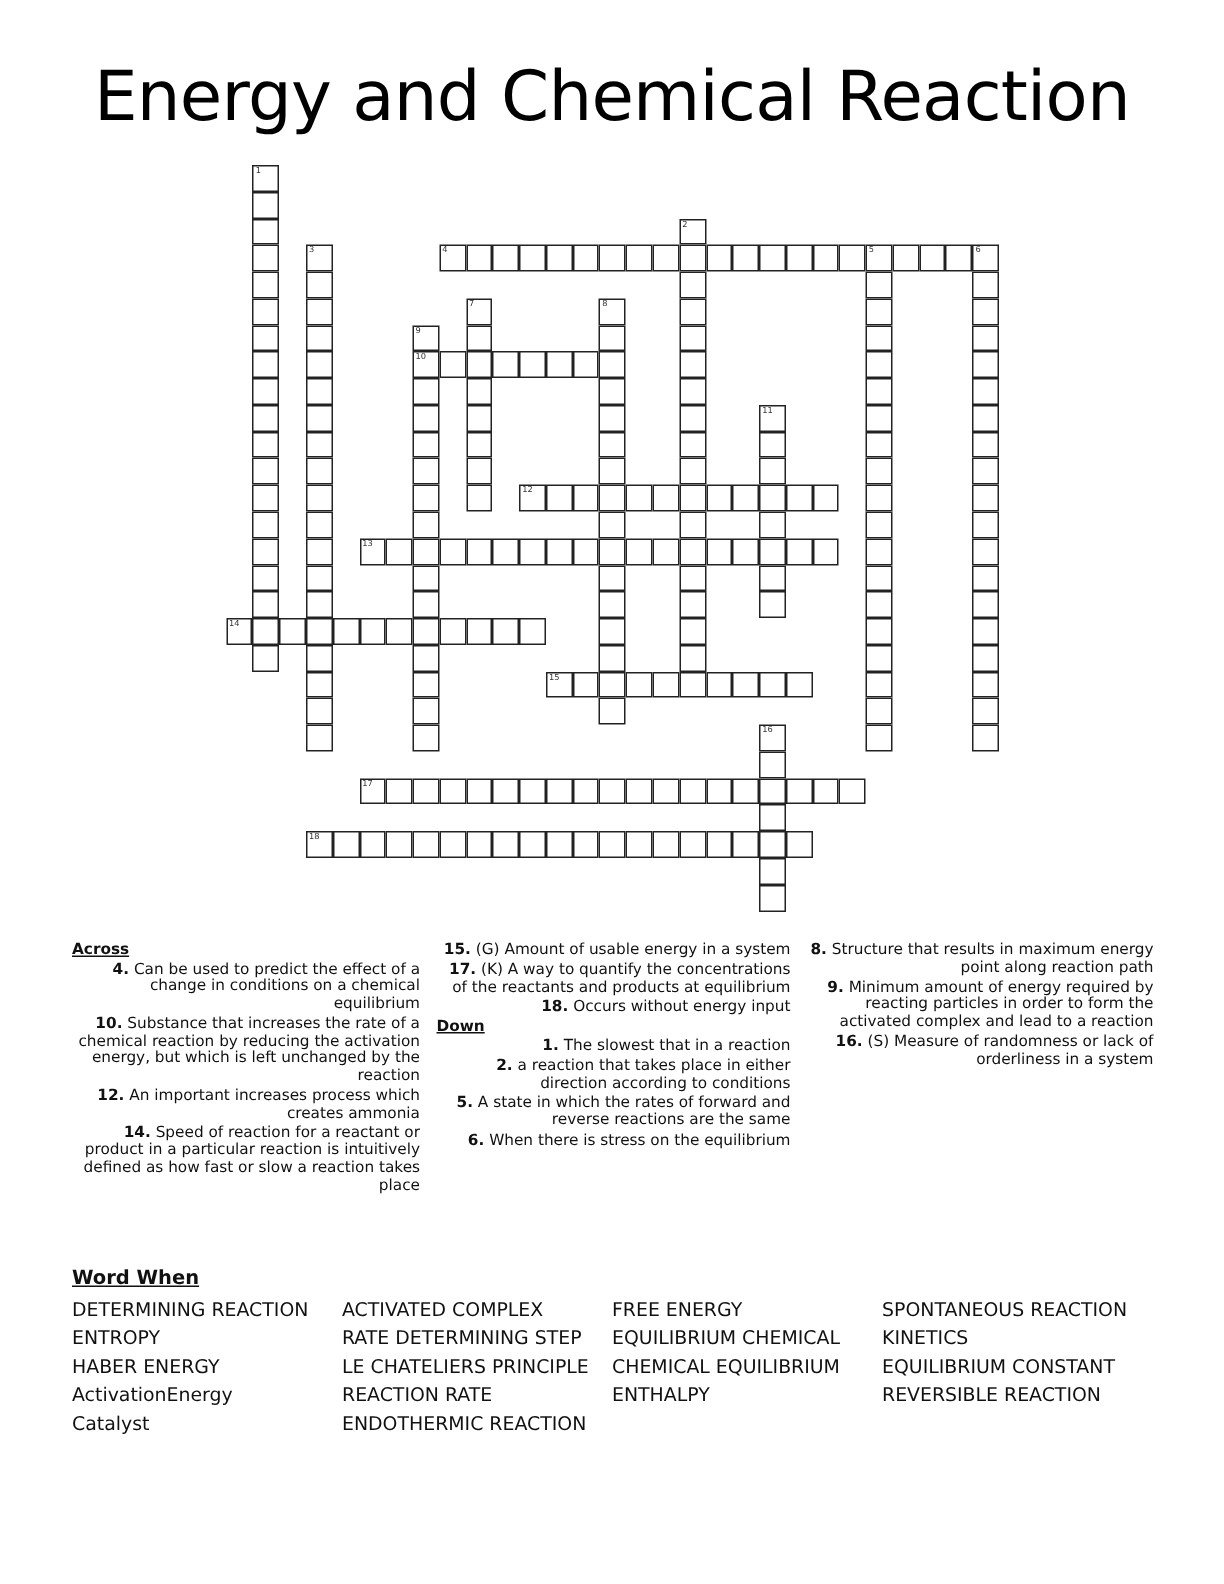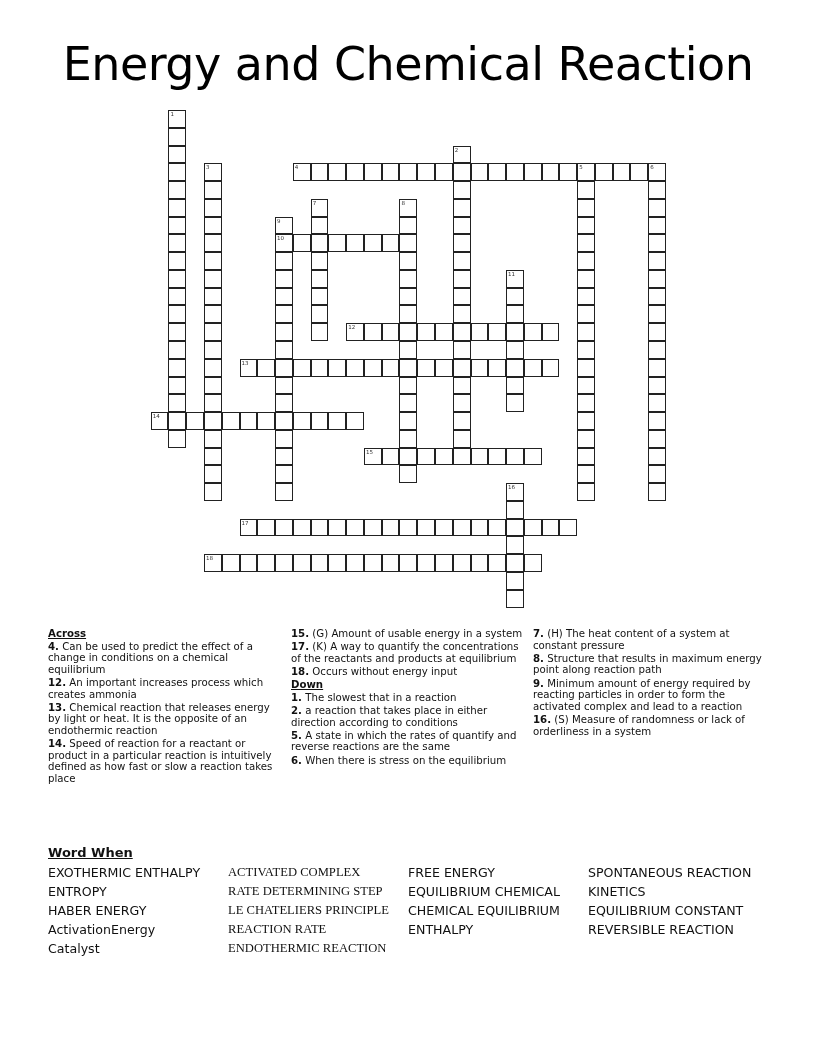--- a/index.html
+++ b/index.html
@@ -3,21 +3,21 @@
 <meta charset="utf-8">
 <style>
   html, body { margin:0; padding:0; background:#ffffff; }
   body { width:816px; height:1056px; position:relative; overflow:hidden; font-family:"DejaVu Sans", sans-serif; color:#111; }
   .title { position:absolute; top:36px; left:0; width:816px; text-align:center; font-size:46px; line-height:56px; letter-spacing:-0.5px; color:#000; }
   .grid { position:absolute; left:0; top:0; width:816px; height:620px; }
   .cell { position:absolute; width:17.77px; height:17.77px; box-sizing:border-box; border:1px solid #222; background:#fff; }
   .cell .num { position:absolute; top:0px; left:1px; font-size:5.5px; line-height:6px; color:#333; }
   .clues { position:absolute; top:628px; font-size:10.2px; line-height:11.6px; color:#111; }
   .clues .hdr { font-weight:bold; text-decoration:underline; margin-bottom:1px; }
-  .clue { margin-bottom:1.6px; }
+  .clue { margin-bottom:1.6px;text-align:right; }
   .clue b { font-weight:bold; }
   .col1 { left:48px; width:232px; }
   .col2 { left:291px; width:236px; }
   .col3 { left:533px; width:236px; }
   .wb-title { position:absolute; left:48px; top:845px; font-size:13px; font-weight:bold; text-decoration:underline; }
   .wb { position:absolute; top:863px; font-size:12.6px; line-height:19.1px; white-space:nowrap; }
   .wb div { height:19.1px; }
 </style>
 </head>
 <body>
@@ -307,53 +307,52 @@
     <div class="cell" style="left: 435.02px; top: 554.25px;"></div>
     <div class="cell" style="left: 452.79px; top: 554.25px;"></div>
     <div class="cell" style="left: 470.56px; top: 554.25px;"></div>
     <div class="cell" style="left: 488.33px; top: 554.25px;"></div>
     <div class="cell" style="left: 523.87px; top: 554.25px;"></div>
   </div>
 
 <div class="clues col1">
   <div class="hdr">Across</div>
   <div class="clue"><b>4.</b> <span>Can be used to predict the effect of a change in conditions on a chemical equilibrium</span></div>
+  <div class="clue"><b>10.</b> <span>Substance that increases the rate of a chemical reaction by reducing the activation energy, but which is left unchanged by the reaction</span></div>
   <div class="clue"><b>12.</b> <span>An important increases process which creates ammonia</span></div>
-  <div class="clue"><b>13.</b> <span>Chemical reaction that releases energy by light or heat. It is the opposite of an endothermic reaction</span></div>
   <div class="clue"><b>14.</b> <span>Speed of reaction for a reactant or product in a particular reaction is intuitively defined as how fast or slow a reaction takes place</span></div>
 </div>
 
 <div class="clues col2">
   <div class="clue"><b>15.</b> <span>(G) Amount of usable energy in a system</span></div>
   <div class="clue"><b>17.</b> <span>(K) A way to quantify the concentrations of the reactants and products at equilibrium</span></div>
   <div class="clue"><b>18.</b> <span>Occurs without energy input</span></div>
   <div class="hdr">Down</div>
   <div class="clue"><b>1.</b> <span>The slowest that in a reaction</span></div>
   <div class="clue"><b>2.</b> <span>a reaction that takes place in either direction according to conditions</span></div>
-  <div class="clue"><b>5.</b> <span>A state in which the rates of quantify and reverse reactions are the same</span></div>
+  <div class="clue"><b>5.</b> <span>A state in which the rates of forward and reverse reactions are the same</span></div>
   <div class="clue"><b>6.</b> <span>When there is stress on the equilibrium</span></div>
 </div>
 
 <div class="clues col3">
-  <div class="clue"><b>7.</b> <span>(H) The heat content of a system at constant pressure</span></div>
   <div class="clue"><b>8.</b> <span>Structure that results in maximum energy point along reaction path</span></div>
   <div class="clue"><b>9.</b> <span>Minimum amount of energy required by reacting particles in order to form the activated complex and lead to a reaction</span></div>
   <div class="clue"><b>16.</b> <span>(S) Measure of randomness or lack of orderliness in a system</span></div>
 </div>
 
 <div class="wb-title">Word When</div>
 
 <div class="wb" style="left:48px;">
-  <div>EXOTHERMIC ENTHALPY</div>
+  <div>DETERMINING REACTION</div>
   <div>ENTROPY</div>
   <div>HABER ENERGY</div>
   <div>ActivationEnergy</div>
   <div>Catalyst</div>
 </div>
-<div class="wb" style="left:228px;font-family:Liberation Serif, serif;">
+<div class="wb" style="left:228px;">
   <div>ACTIVATED COMPLEX</div>
   <div>RATE DETERMINING STEP</div>
   <div>LE CHATELIERS PRINCIPLE</div>
   <div>REACTION RATE</div>
   <div>ENDOTHERMIC REACTION</div>
 </div>
 <div class="wb" style="left:408px;">
   <div>FREE ENERGY</div>
   <div>EQUILIBRIUM CHEMICAL</div>
   <div>CHEMICAL EQUILIBRIUM</div>

